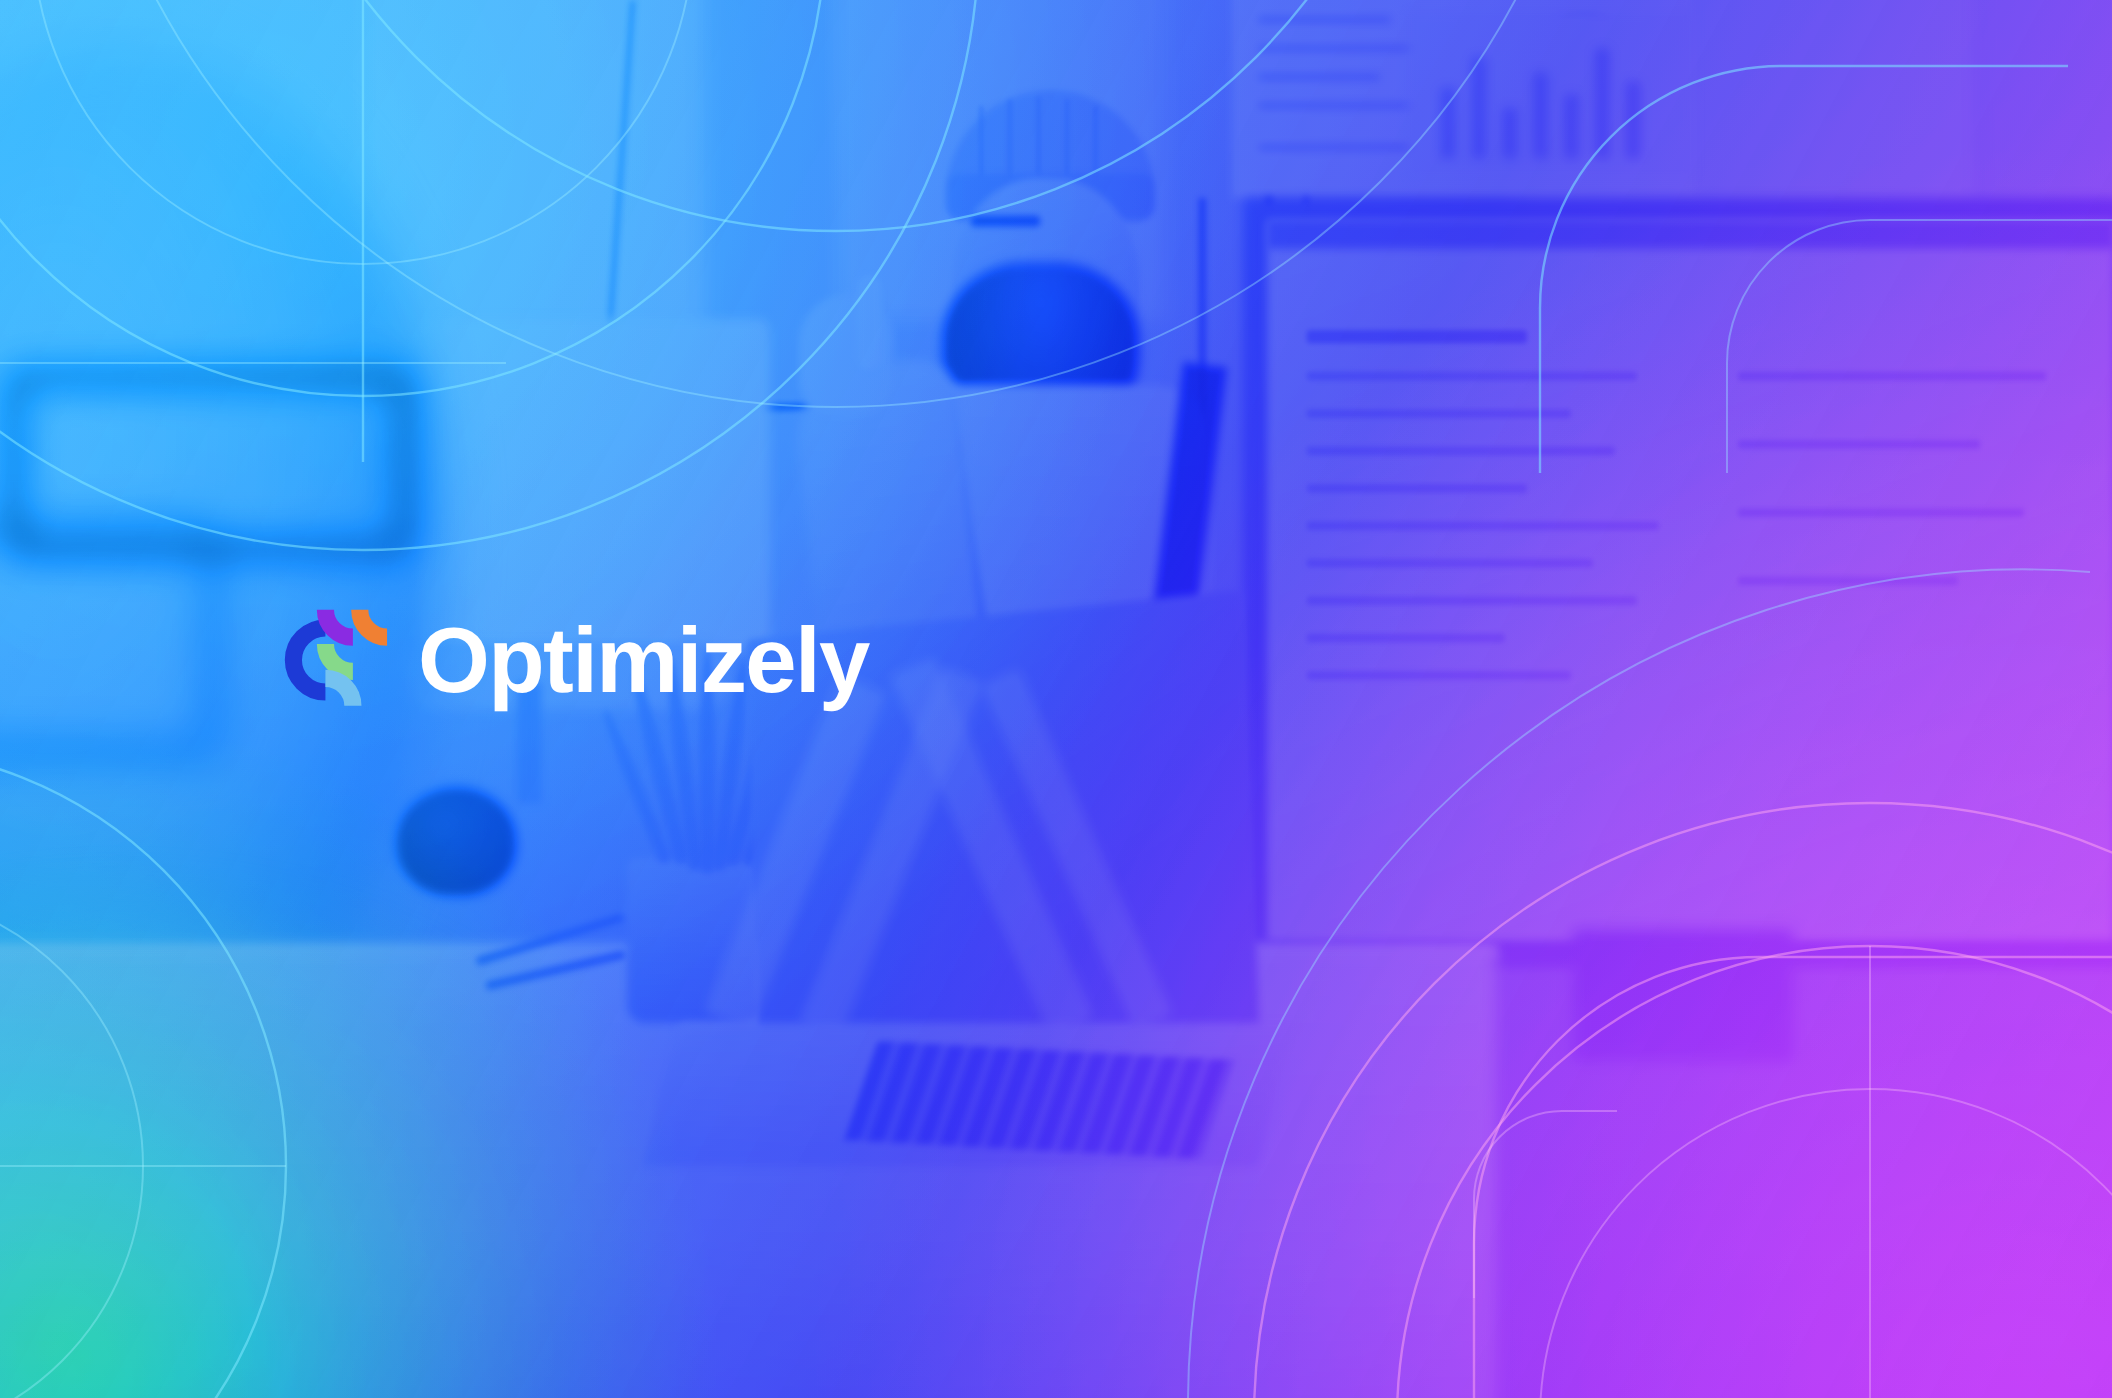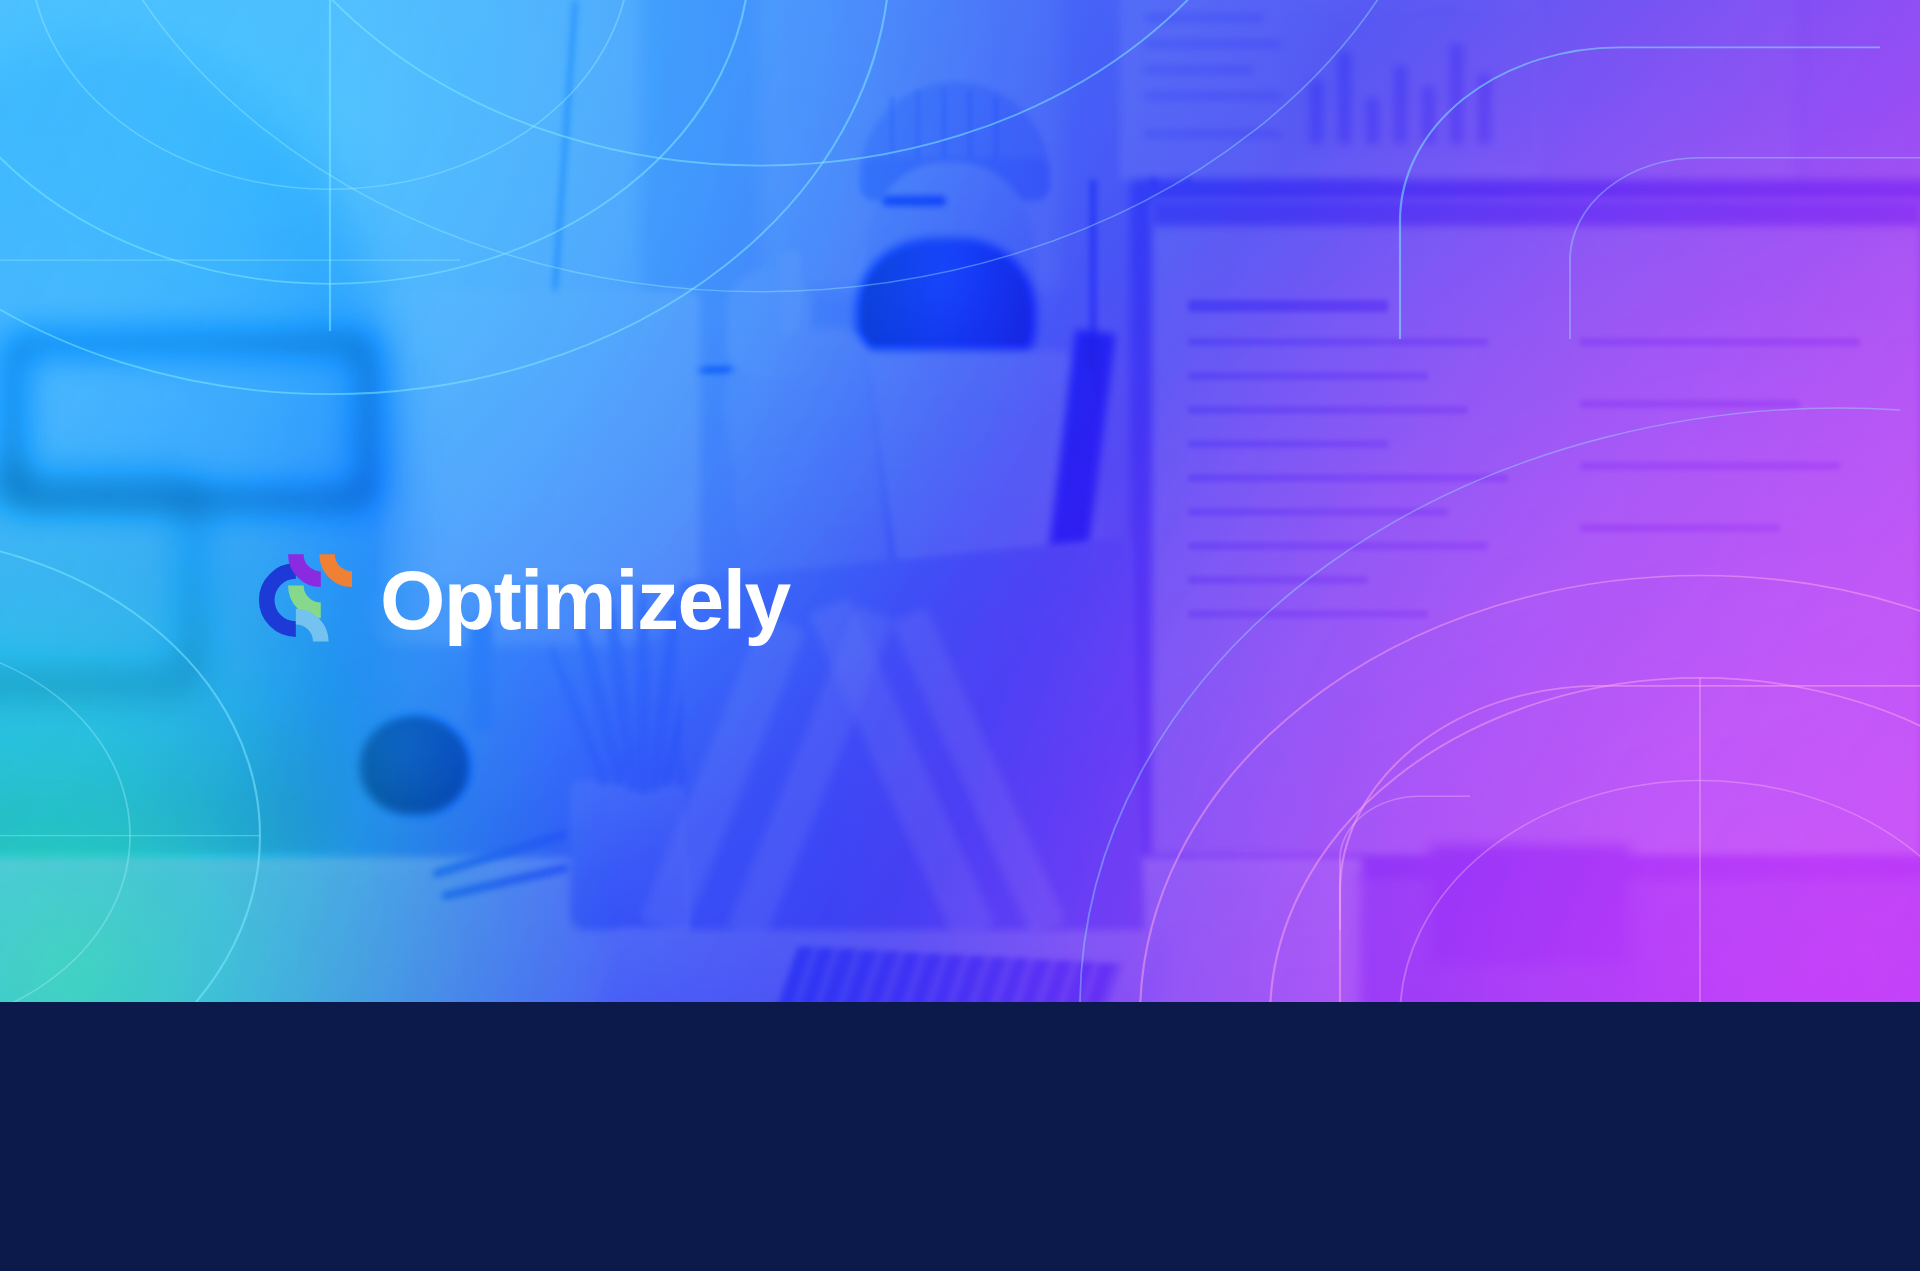--- a/index.html
+++ b/index.html
@@ -8,21 +8,21 @@
     padding: 0;
     background: #0b1a4a;
   }
   body {
     font-family: "Liberation Sans", sans-serif;
   }
 
   #stage {
     position: relative;
     width: 1920px;
-    height: 1002px;
+    height: 1271px;
     overflow: hidden;
     background: #2b6ef0;
   }
 
   
   .photo {
     position: absolute;
     inset: 0;
     overflow: hidden;
     filter: blur(0.5px) saturate(0.25) contrast(1.05);

